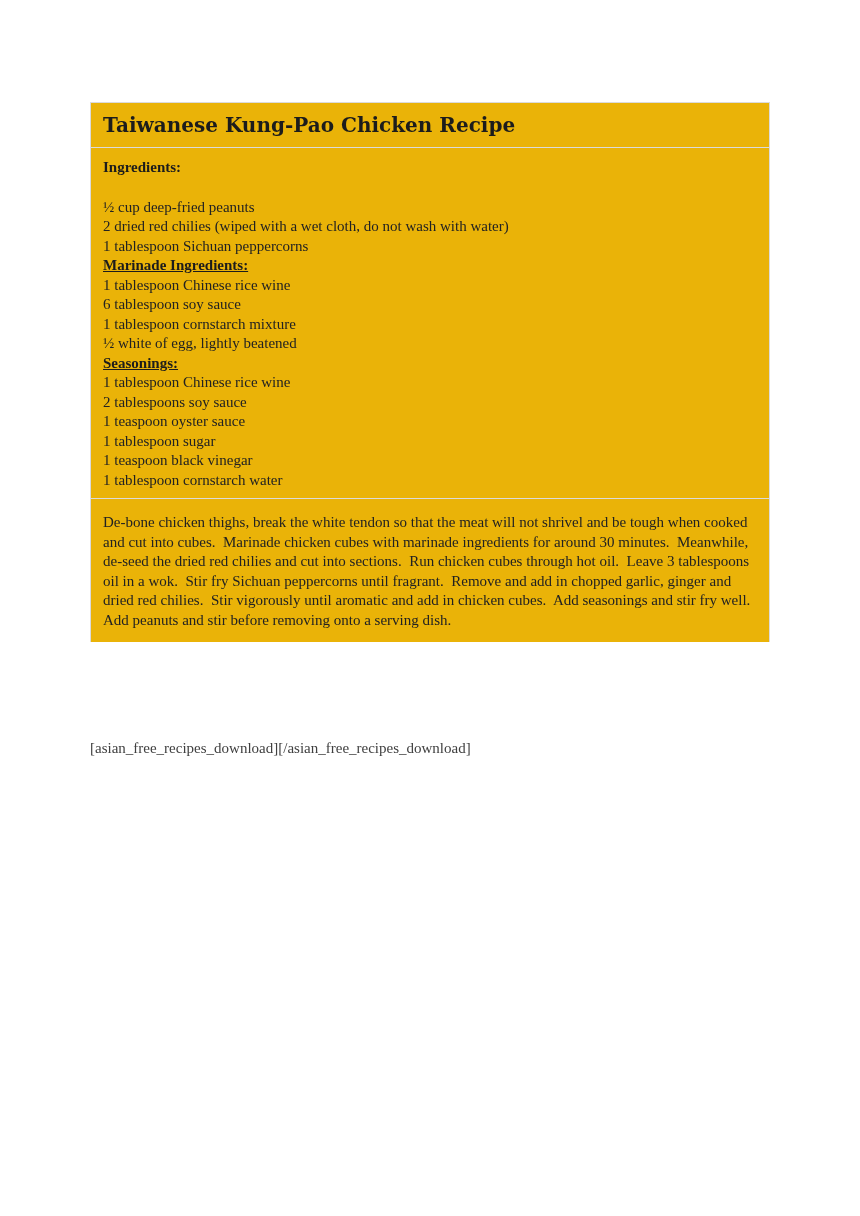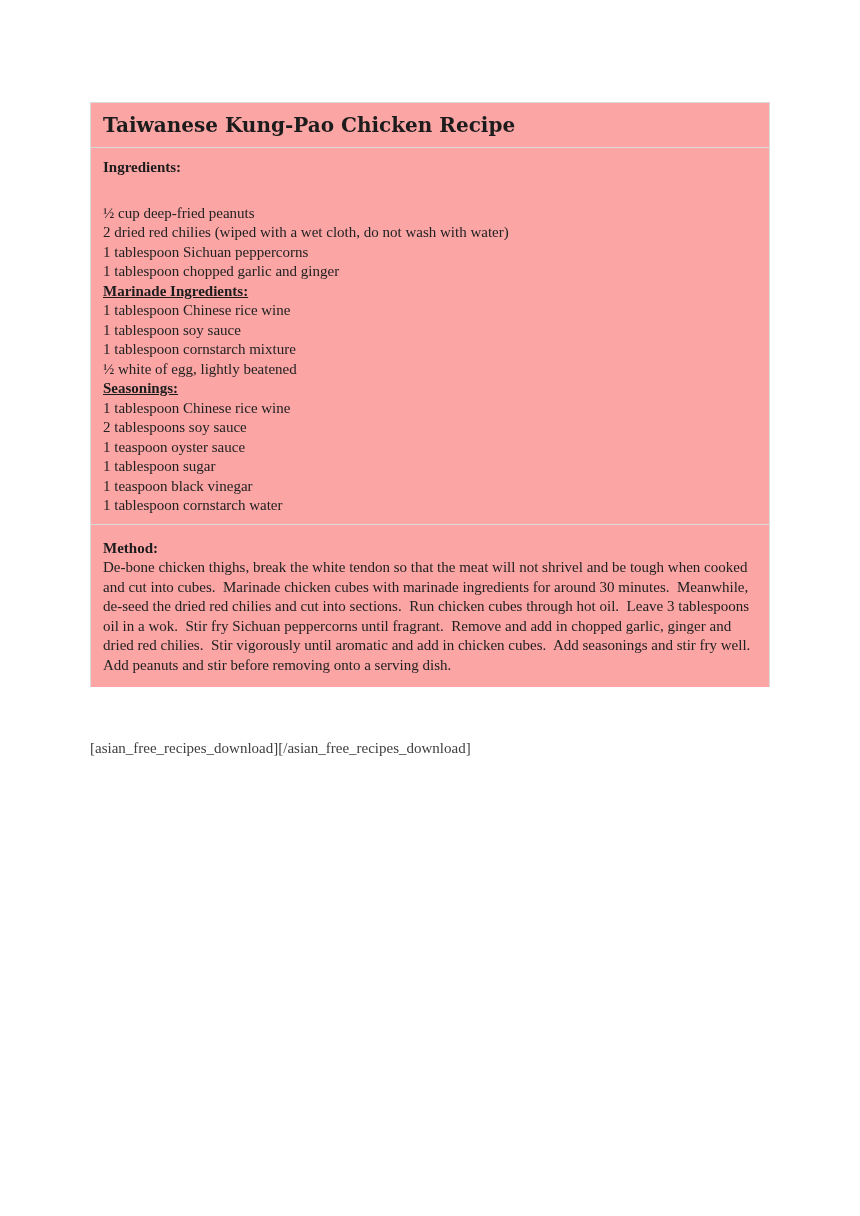--- a/index.html
+++ b/index.html
@@ -18,21 +18,21 @@
     overflow: hidden;
   }
   .recipe-card {
     position: absolute;
     left: 90px;
     top: 102px;
     width: 680px;
     box-sizing: border-box;
     border: 1px solid #dbdbdb;
     border-bottom: none;
-    background: #fca5a5;
+    background: #eab308;
   }
   .card-title-row {
     box-sizing: border-box;
     height: 45px;
     padding: 10px 12px;
     border-bottom: 1px solid #dbdbdb;
   }
   .card-title {
     margin: 0;
     font-family: "DejaVu Serif", serif;
@@ -48,21 +48,21 @@
     line-height: 19.5px;
   }
   .ingredients-section {
     border-bottom: 1px solid #dbdbdb;
   }
   .section-heading {
     font-weight: bold;
     color: #1c1c1c;
   }
   .ingredients-heading {
-    margin-bottom: 26px; 
+    margin-bottom: 20px; 
   }
   .group-heading {
     font-weight: bold;
     color: #1c1c1c;
     text-decoration: underline;
   }
   .ingredient-line {
     white-space: pre-wrap;
   }
   .method-section {
@@ -91,38 +91,36 @@
     <div class="card-title-row">
       <h1 class="card-title">Taiwanese Kung-Pao Chicken Recipe</h1>
     </div>
 
     <div class="card-section ingredients-section">
       <div class="section-heading ingredients-heading">Ingredients:</div>
       <div id="ingredients-groups">
           <div class="ingredient-line">½ cup deep-fried peanuts</div>
           <div class="ingredient-line">2 dried red chilies (wiped with a wet cloth, do not wash with water)</div>
           <div class="ingredient-line">1 tablespoon Sichuan peppercorns</div>
-          <div class="ingredient-line">1 tablespoon chopped garlic and ginger</div>
           <div class="group-heading">Marinade Ingredients:</div>
           <div class="ingredient-line">1 tablespoon Chinese rice wine</div>
-          <div class="ingredient-line">1 tablespoon soy sauce</div>
+          <div class="ingredient-line">6 tablespoon soy sauce</div>
           <div class="ingredient-line">1 tablespoon cornstarch mixture</div>
           <div class="ingredient-line">½ white of egg, lightly beatened</div>
           <div class="group-heading">Seasonings:</div>
           <div class="ingredient-line">1 tablespoon Chinese rice wine</div>
           <div class="ingredient-line">2 tablespoons soy sauce</div>
           <div class="ingredient-line">1 teaspoon oyster sauce</div>
           <div class="ingredient-line">1 tablespoon sugar</div>
           <div class="ingredient-line">1 teaspoon black vinegar</div>
           <div class="ingredient-line">1 tablespoon cornstarch water</div>
         </div>
     </div>
 
     <div class="card-section method-section">
-      <div class="section-heading">Method:</div>
       <div class="method-text">De-bone chicken thighs, break the white tendon so that the meat will not shrivel and be tough when cooked and cut into cubes.  Marinade chicken cubes with marinade ingredients for around 30 minutes.  Meanwhile, de-seed the dried red chilies and cut into sections.  Run chicken cubes through hot oil.  Leave 3 tablespoons oil in a wok.  Stir fry Sichuan peppercorns until fragrant.  Remove and add in chopped garlic, ginger and dried red chilies.  Stir vigorously until aromatic and add in chicken cubes.  Add seasonings and stir fry well.  Add peanuts and stir before removing onto a serving dish.</div>
     </div>
 
   </div>
 
   <div class="shortcode-line">[asian_free_recipes_download][/asian_free_recipes_download]</div>
 
 </div>
 
 </body></html>

